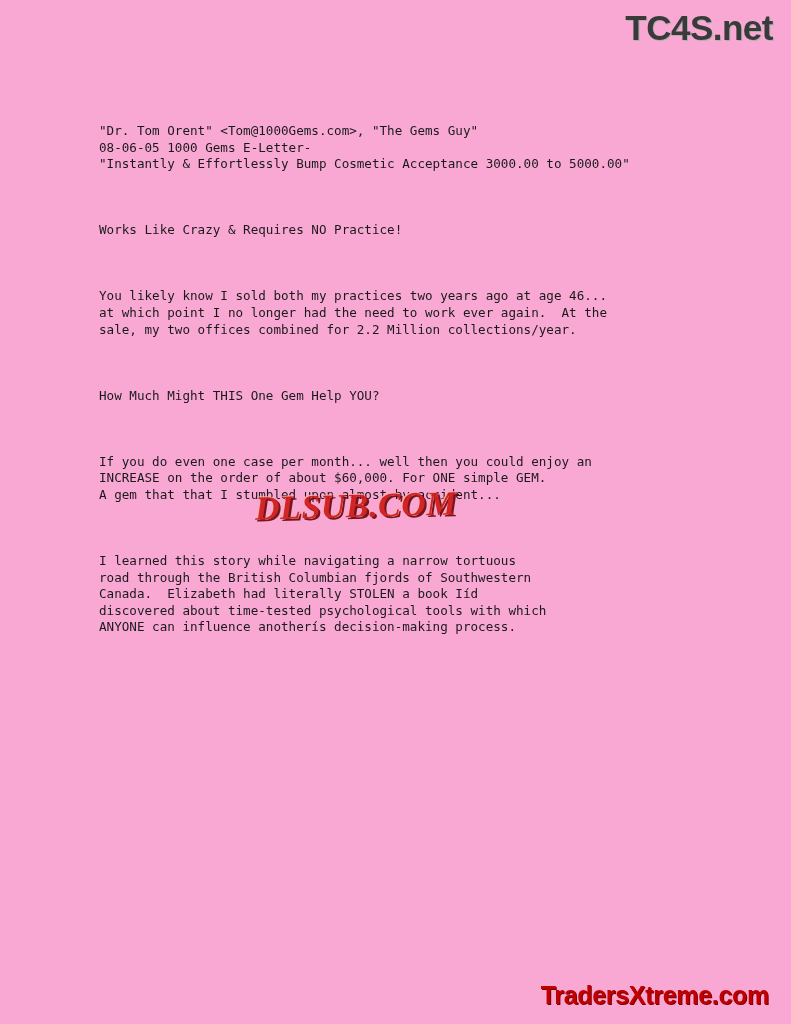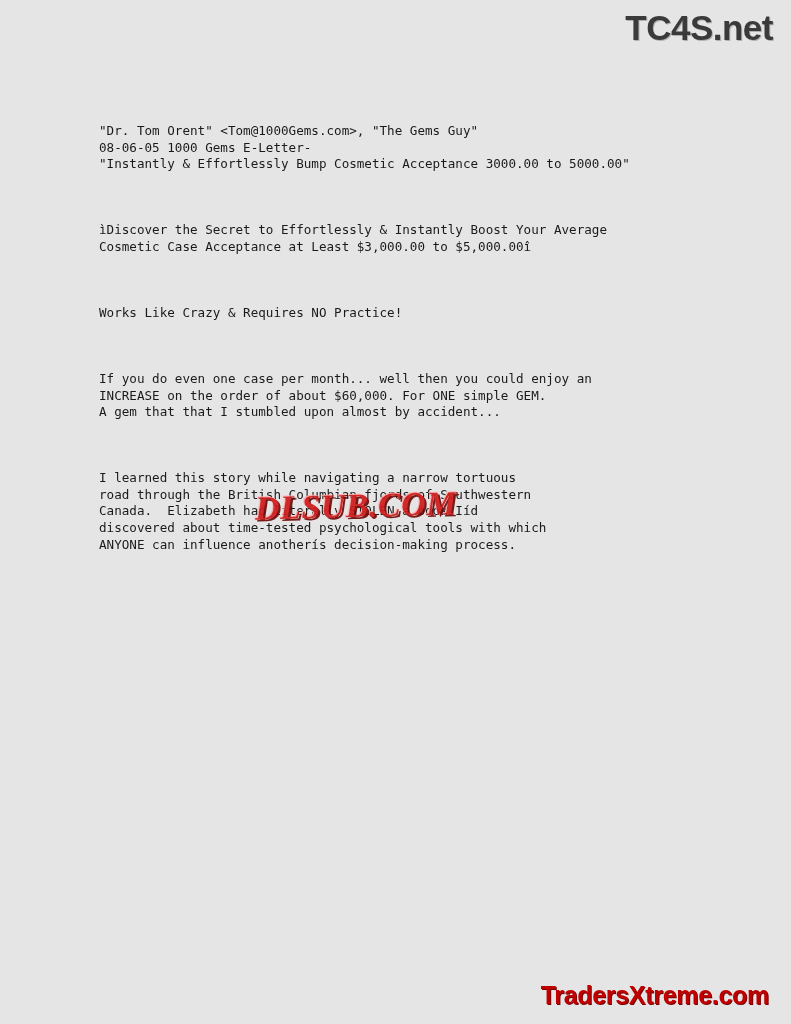--- a/index.html
+++ b/index.html
@@ -10,21 +10,21 @@
   body {
     width: 791px;
     height: 1024px;
     position: relative;
     font-family: "DejaVu Sans Mono", monospace;
     overflow: hidden;
   }
   .page {
     position: absolute;
     inset: 0;
-    background: #e5e5e5;
+    background: #f9a8d4;
   }
   .watermark-top {
     position: absolute;
     top: 8px;
     right: 18px;
     font-family: "Liberation Sans", sans-serif;
     font-weight: bold;
     font-size: 35px;
     color: #3a3a3a;
     letter-spacing: -0.5px;
@@ -80,23 +80,25 @@
 <body>
 
 <div class="page">
 
   <div class="watermark-top">TC4S.net</div>
 
   <div class="letter-body">
     <p class="para">"Dr. Tom Orent" &lt;Tom@1000Gems.com&gt;, "The Gems Guy"
 08-06-05 1000 Gems E-Letter-
 "Instantly &amp; Effortlessly Bump Cosmetic Acceptance 3000.00 to 5000.00"</p>
-    <p class="para">ìDiscover the Secret to Effortlessly &amp; Instantly Boost Your Average
-Cosmetic Case Acceptance at Least $3,000.00 to $5,000.00î</p>
     <p class="para">Works Like Crazy &amp; Requires NO Practice!</p>
+    <p class="para">You likely know I sold both my practices two years ago at age 46...
+at which point I no longer had the need to work ever again.  At the
+sale, my two offices combined for 2.2 Million collections/year.</p>
+    <p class="para">How Much Might THIS One Gem Help YOU?</p>
     <p class="para">If you do even one case per month... well then you could enjoy an
 INCREASE on the order of about $60,000. For ONE simple GEM.
 A gem that that I stumbled upon almost by accident...</p>
     <p class="para">I learned this story while navigating a narrow tortuous
 road through the British Columbian fjords of Southwestern
 Canada.  Elizabeth had literally STOLEN a book Iíd
 discovered about time-tested psychological tools with which
 ANYONE can influence anotherís decision-making process.</p>
     
     

